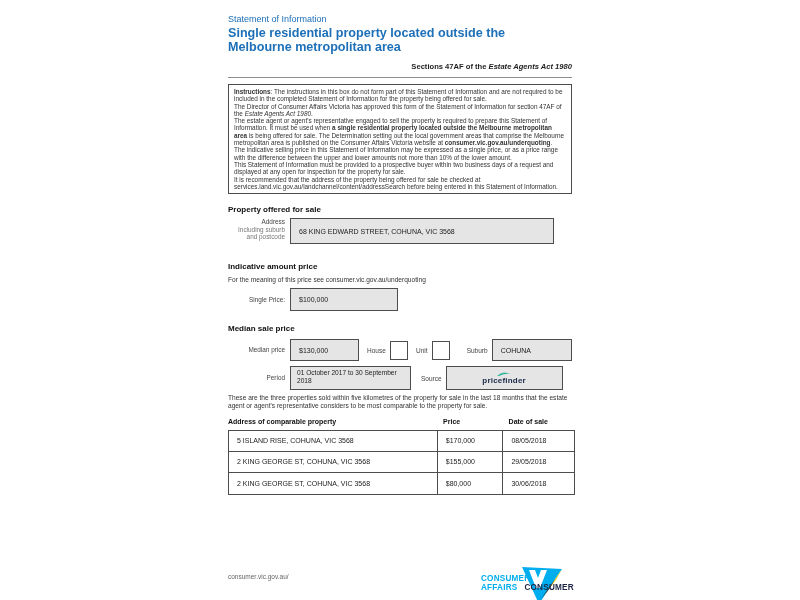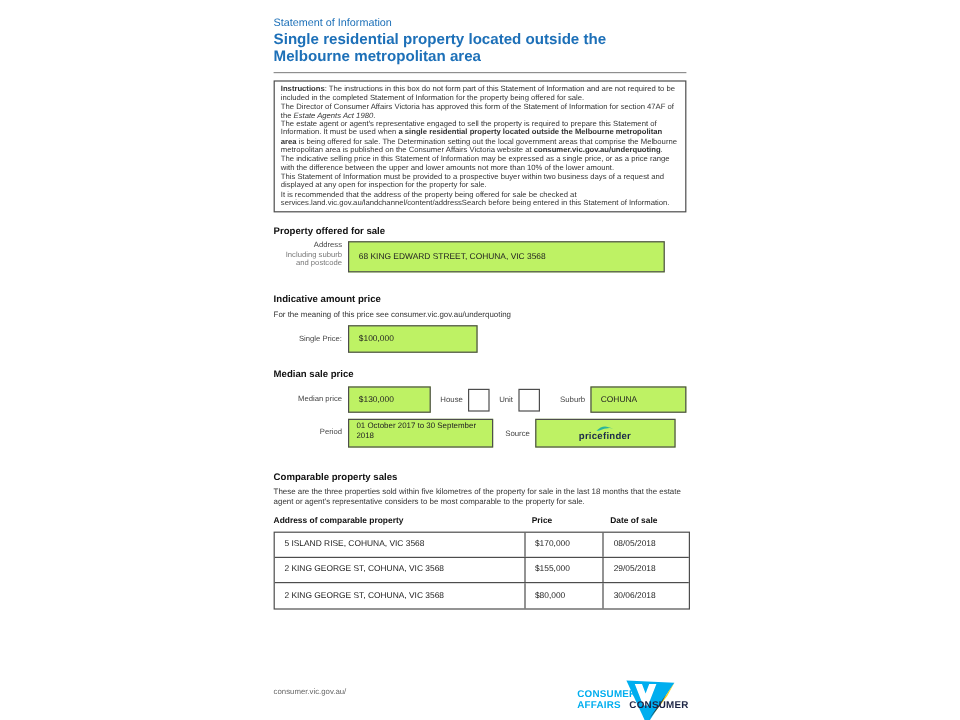--- a/index.html
+++ b/index.html
@@ -44,21 +44,21 @@
 
   .form-row{display:flex;align-items:stretch;}
   .flabel{
     width:62px;flex:0 0 62px;text-align:right;padding-right:5px;
     font-size:6.4px;line-height:7.4px;color:#444;
     display:flex;flex-direction:column;justify-content:flex-start;
   }
   .flabel .sub{color:#777;}
   .flabel.vcenter{justify-content:center;}
   .fbox{
-    border:1px solid var(--line);background:#bef264;
+    border:1px solid var(--line);background:#e5e5e5;
     font-size:7px;color:#222;display:flex;align-items:center;padding-left:8px;
   }
 
   .row-address{margin-top:3px;}
   .box-address{width:264px;height:26px;}
 
   .note{margin-top:4px;font-size:6.6px;line-height:8px;color:#333;}
 
   .row-single{margin-top:4px;}
   .box-single{width:108px;height:23px;}
@@ -105,20 +105,21 @@
   .cav-victoria{color:var(--navy);margin-left:7px;}
 </style>
 </head>
 <body>
 
 <div class="canvas">
   <div class="doc">
 
     <div class="eyebrow">Statement of Information</div>
     <h1 class="title">Single residential property located outside the Melbourne metropolitan area</h1>
+    <div class="section-ref"><span>Sections 47AF of the </span><em>Estate Agents Act 1980</em></div>
     <div class="rule"></div>
 
     <div class="instructions-box">
         <div class="ipara"><span style="font-weight: bold;">Instructions</span><span>: The instructions in this box do not form part of this Statement of Information and are not required to be included in the completed Statement of Information for the property being offered for sale.</span></div>
         <div class="ipara"><span>The Director of Consumer Affairs Victoria has approved this form of the Statement of Information for section 47AF of the </span><span style="font-style: italic;">Estate Agents Act 1980</span><span>.</span></div>
         <div class="ipara"><span>The estate agent or agent's representative engaged to sell the property is required to prepare this Statement of Information. It must be used when </span><span style="font-weight: bold;">a single residential property located outside the Melbourne metropolitan area</span><span> is being offered for sale. The Determination setting out the local government areas that comprise the Melbourne metropolitan area is published on the Consumer Affairs Victoria website at </span><span style="font-weight: bold;">consumer.vic.gov.au/underquoting</span><span>.</span></div>
         <div class="ipara"><span>The indicative selling price in this Statement of Information may be expressed as a single price, or as a price range with the difference between the upper and lower amounts not more than 10% of the lower amount.</span></div>
         <div class="ipara"><span>This Statement of Information must be provided to a prospective buyer within two business days of a request and displayed at any open for inspection for the property for sale.</span></div>
         <div class="ipara"><span>It is recommended that the address of the property being offered for sale be checked at services.land.vic.gov.au/landchannel/content/addressSearch before being entered in this Statement of Information.</span></div>
       </div>
@@ -163,21 +164,20 @@
       <div class="fbox box-source">
         <div class="pricefinder">
           <svg class="pf-swoosh" width="16" height="6" viewBox="0 0 16 6">
             <path d="M1,5 Q6,0 11,2 L15,3 Q9,2 3,5 Z" fill="var(--pf-teal)"></path>
           </svg>
           <span class="pf-word">pricefinder</span>
         </div>
       </div>
     </div>
 
-    <div class="sec-heading h-comparable">Comparable property sales</div>
     <div class="comp-desc">These are the three properties sold within five kilometres of the property for sale in the last 18 months that the estate agent or agent's representative considers to be most comparable to the property for sale.</div>
 
     <div class="comp-head">
         <div class="th c0">Address of comparable property</div>
         <div class="th c1">Price</div>
         <div class="th c2">Date of sale</div>
       </div>
     <div class="comp-table">
         <div class="tr">
           <div class="td c0">5 ISLAND RISE, COHUNA, VIC 3568</div>

